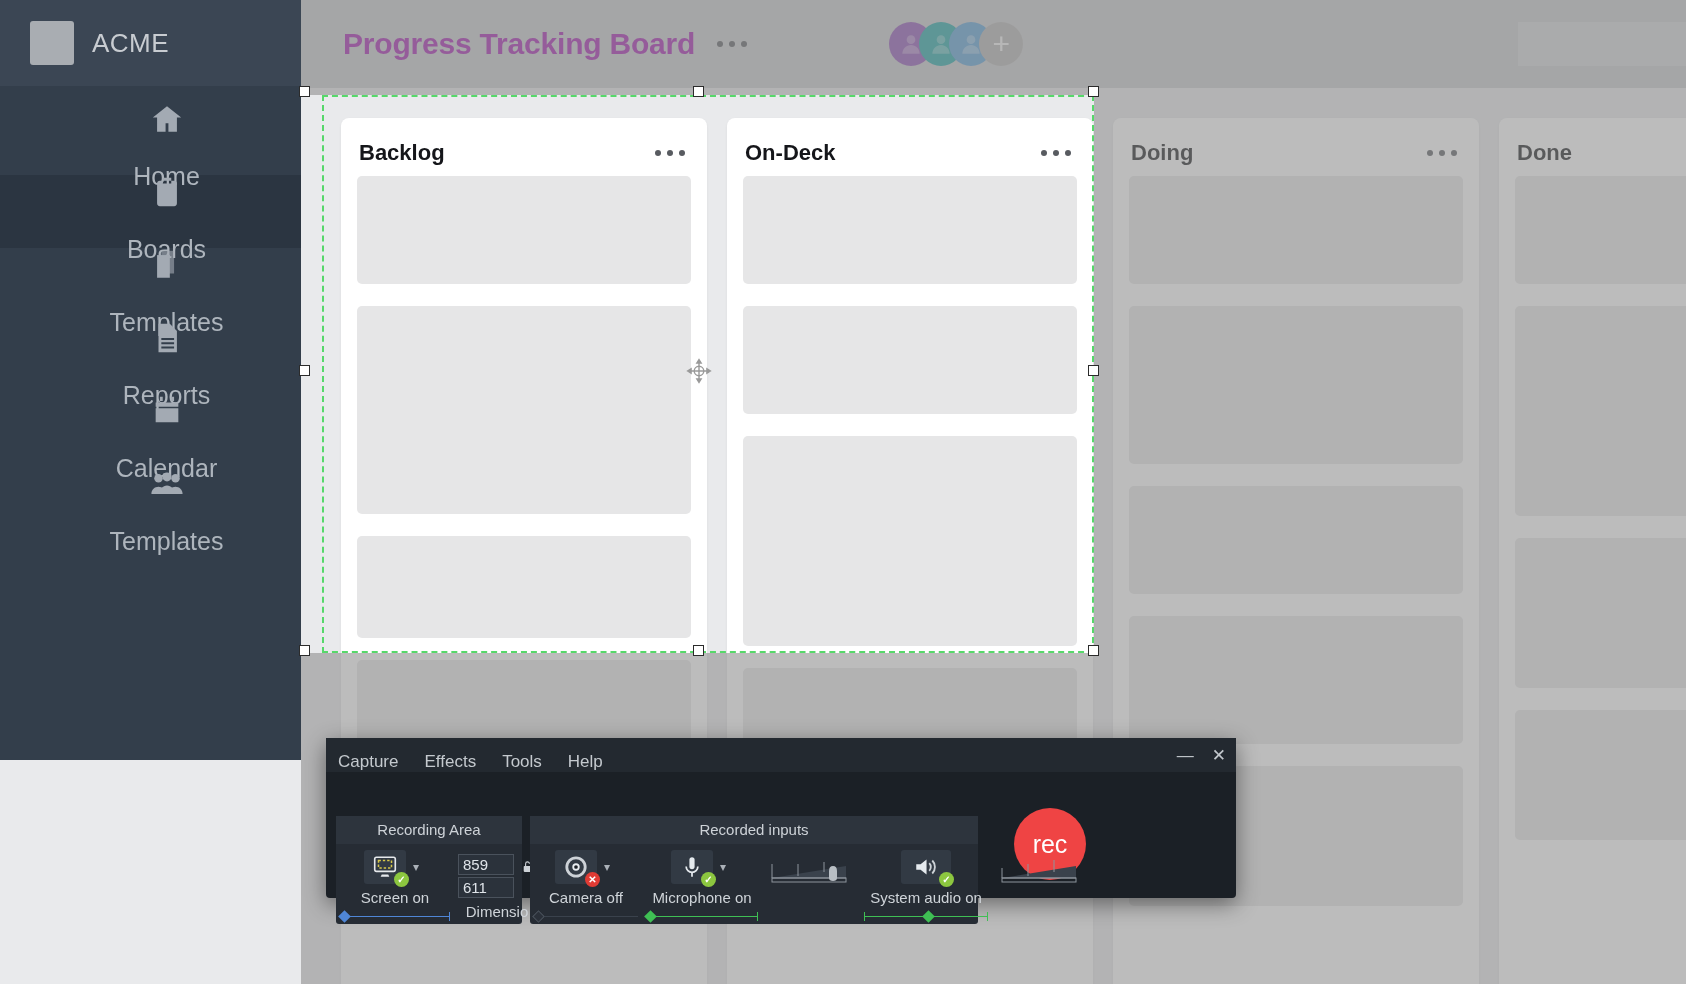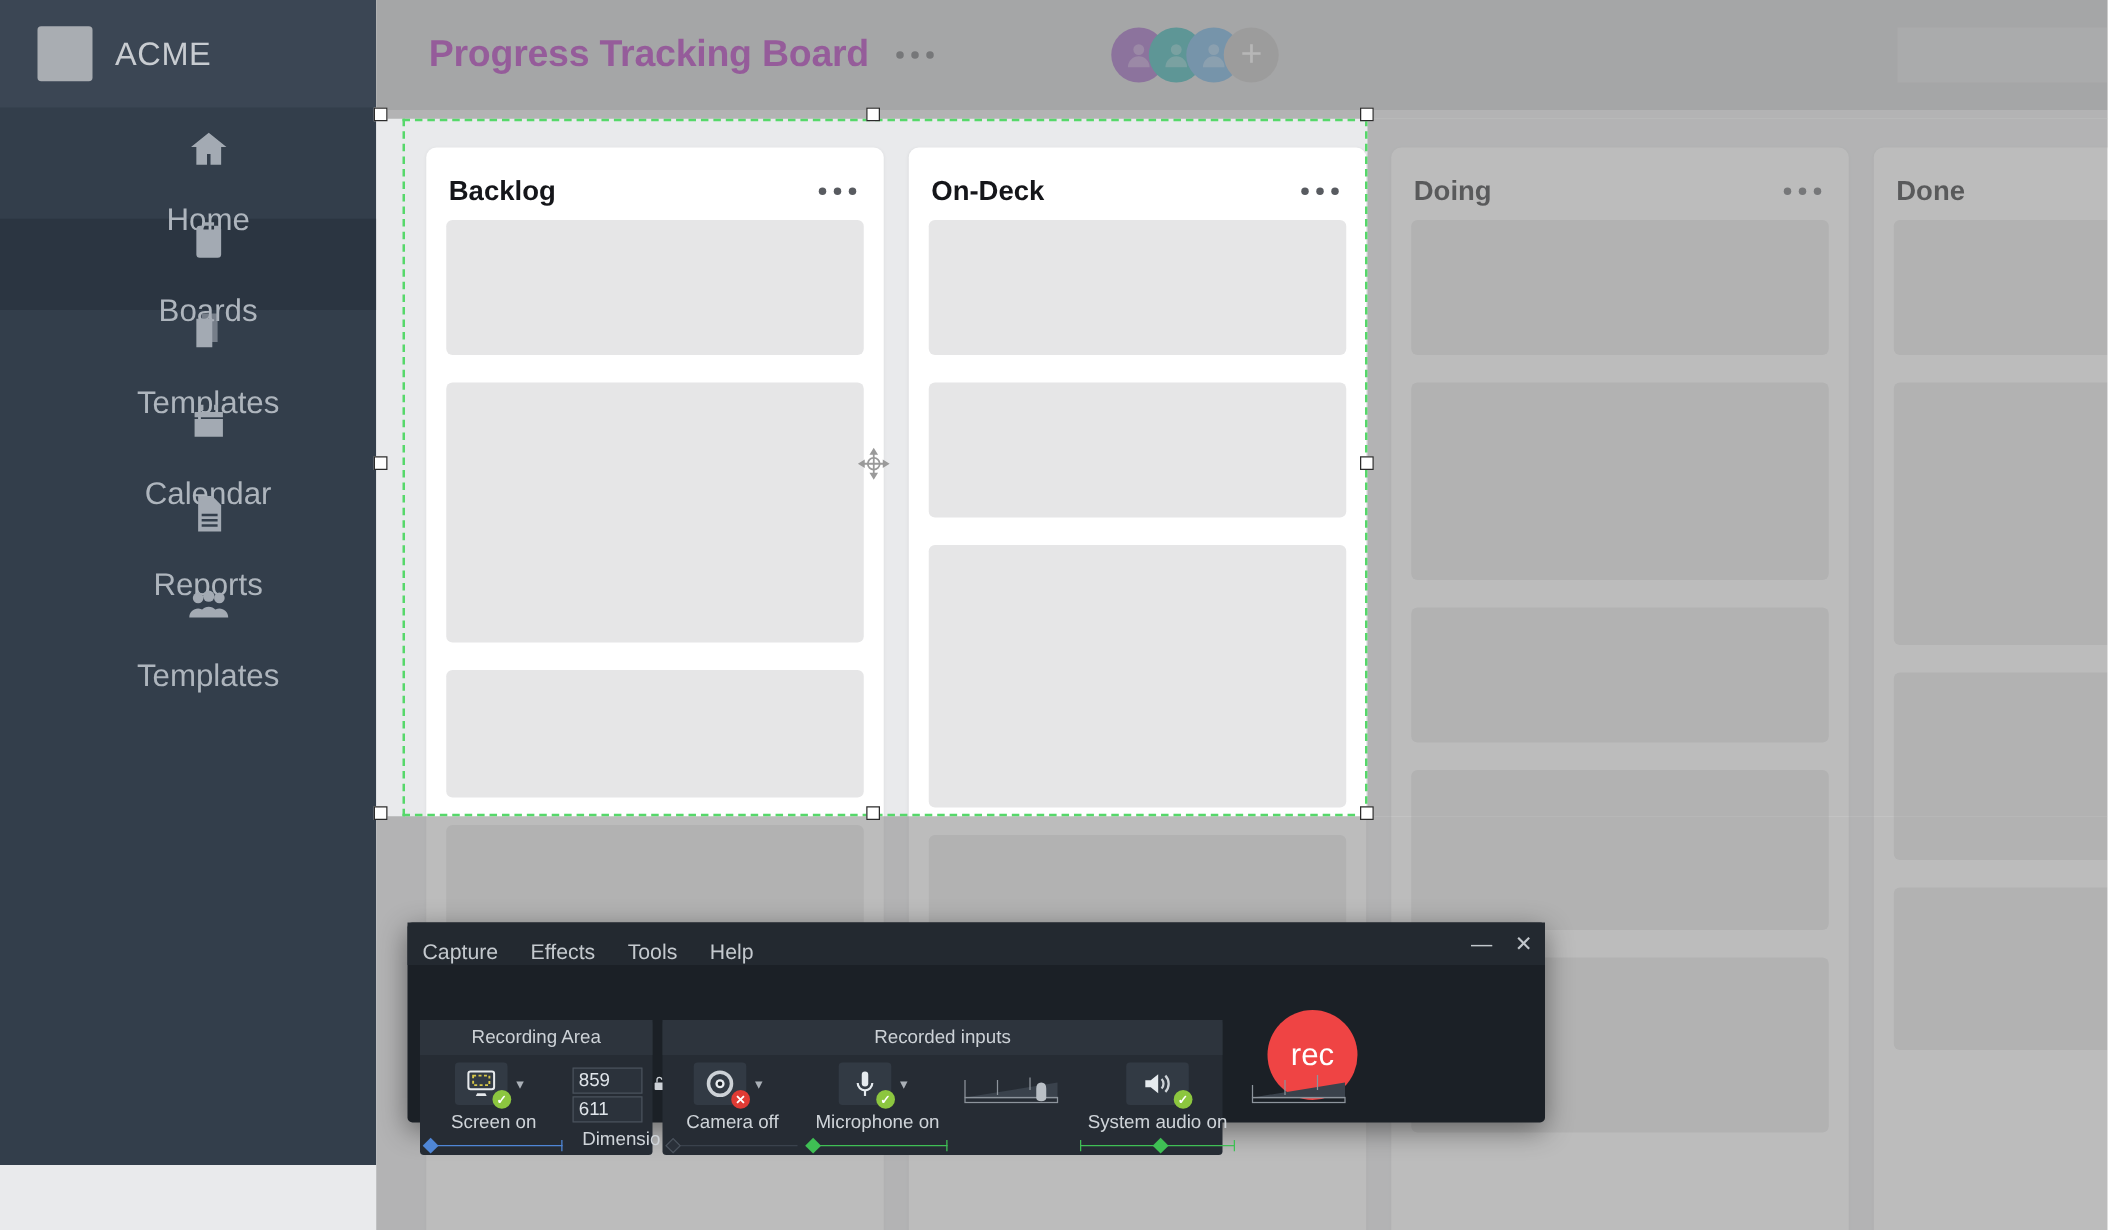--- a/index.html
+++ b/index.html
@@ -8,21 +8,21 @@
     overflow: hidden;
     font-family: "Liberation Sans", sans-serif;
     background: #c8c8c8;
   }
   #root { position: relative; width: 1686px; height: 984px; }
 
   
   .app { position: absolute; inset: 0; background: #e9eaec; }
 
   .sidebar {
-    position: absolute; left: 0; top: 0; width: 301px; height: 932px;
+    position: absolute; left: 0; top: 0; width: 301px; height: 760px;
     background: #333e4b;
   }
   .sb-brand {
     height: 86px; display: flex; align-items: center; gap: 18px;
     padding-left: 30px; background: #3b4654;
   }
   .sb-logo {
     width: 44px; height: 44px; background: #a9adb2; border-radius: 3px;
   }
   .sb-brand-name {
@@ -210,34 +210,34 @@
                 <path d="M8 2h9v16H8z" opacity=".6"></path>
                 <path d="M5 5h9v16H5z"></path>
               </svg>
           </span>
           <span>Templates</span>
         </div>
 
         <div class="sb-item">
           <span class="sb-ico">
             <svg viewBox="0 0 24 24">
-                <path d="M7 2h2v3H7zM15 2h2v3h-2zM4 6h16v3H4zM4 10h16v10H4z"></path>
+                <path d="M6 2h8l5 5v15H6z"></path>
+                <path d="M8 12h9v1.4H8zM8 15h9v1.4H8zM8 18h9v1.4H8z" fill="#333e4b"></path>
               </svg>
           </span>
-          <span>Calendar</span>
+          <span>Reports</span>
         </div>
 
         <div class="sb-item">
           <span class="sb-ico">
             <svg viewBox="0 0 24 24">
-                <path d="M6 2h8l5 5v15H6z"></path>
-                <path d="M8 12h9v1.4H8zM8 15h9v1.4H8zM8 18h9v1.4H8z" fill="#333e4b"></path>
+                <path d="M7 2h2v3H7zM15 2h2v3h-2zM4 6h16v3H4zM4 10h16v10H4z"></path>
               </svg>
           </span>
-          <span>Reports</span>
+          <span>Calendar</span>
         </div>
 
         <div class="sb-item">
           <span class="sb-ico">
             <svg viewBox="0 0 24 24">
                 <circle cx="6" cy="8" r="3"></circle>
                 <circle cx="12" cy="7" r="3.2"></circle>
                 <circle cx="18" cy="8" r="3"></circle>
                 <path d="M1 19c0-3 2.4-5 5-5s5 2 5 5zM13 19c0-3 2.4-5 5-5s5 2 5 5zM6.5 19c0-3.4 2.6-6 5.5-6s5.5 2.6 5.5 6z"></path>
               </svg>

